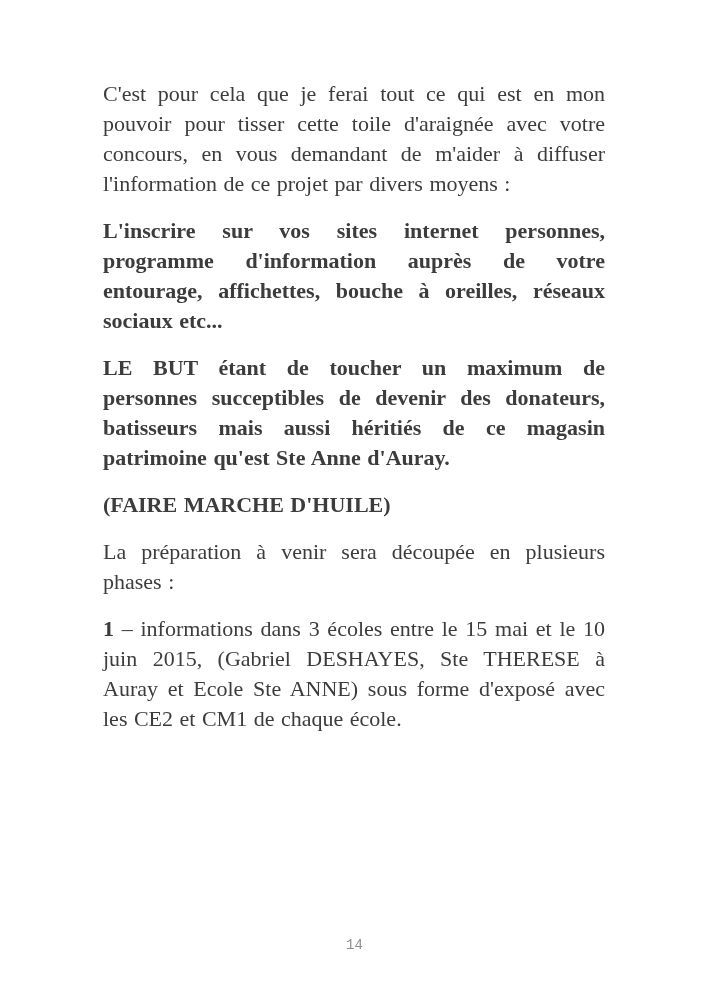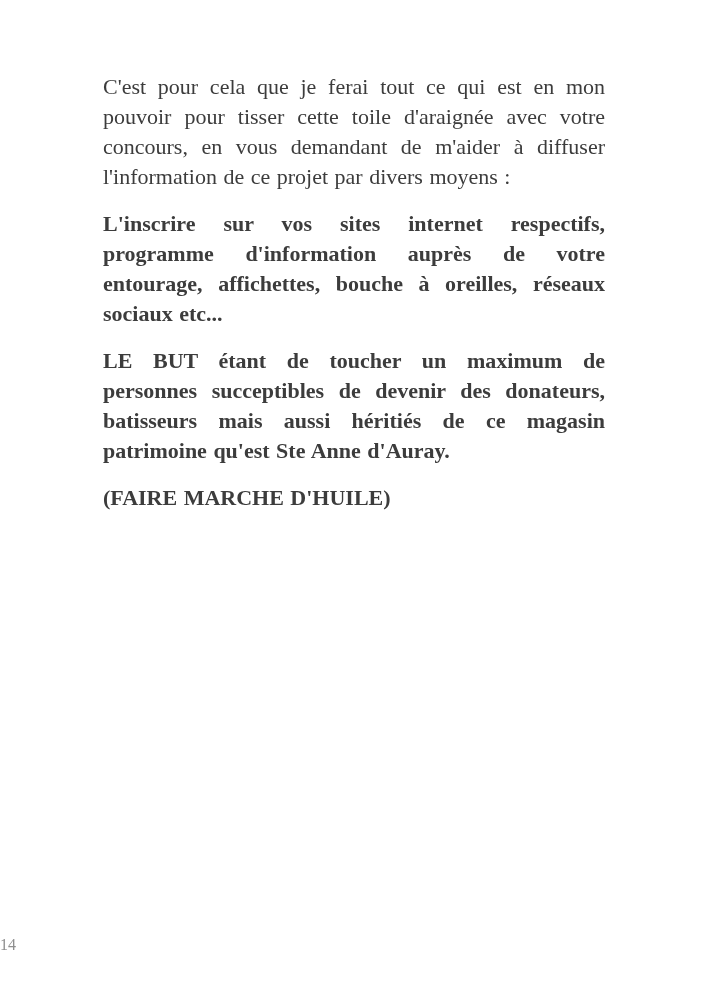--- a/index.html
+++ b/index.html
@@ -16,21 +16,21 @@
   .page {
     position: relative;
     width: 709px;
     height: 992px;
     background: var(--page-bg);
     overflow: hidden;
     font-family: "Liberation Serif", "DejaVu Serif", serif;
   }
   .content {
     position: absolute;
-    top: 72px;
+    top: 79px;
     left: 103px;
     width: 502px;
   }
   .para {
     margin: 0 0 17px 0;
     font-size: 22px;
     line-height: 30px;
     text-align: justify;
     color: var(--text-color);
     word-spacing: 1px;
@@ -39,31 +39,33 @@
     font-weight: bold;
   }
   .para b.lead {
     font-weight: bold;
   }
   .page-footer {
     position: absolute;
     left: 0;
     right: 0;
     top: 938px;
-    text-align: left;
-    font-size: 16px;
+    text-align: center;
+    font-size: 14px;
     line-height: 14px;
     color: var(--page-num-color);
-    font-family: Liberation Serif, serif;
+    font-family: Liberation Mono, monospace;
   }
 </style>
 </head>
 <body>
 
 <div class="page">
   <div class="content">
       <p class="para regular">C'est pour cela que je ferai tout ce qui est en mon pouvoir pour tisser cette toile d'araignée avec votre concours, en vous demandant de m'aider à diffuser l'information de ce projet par divers moyens :</p>
-      <p class="para bold">L'inscrire sur vos sites internet respectifs, programme d'information auprès de votre entourage, affichettes, bouche à oreilles, réseaux sociaux etc...</p>
+      <p class="para bold">L'inscrire sur vos sites internet personnes, programme d'information auprès de votre entourage, affichettes, bouche à oreilles, réseaux sociaux etc...</p>
       <p class="para bold">LE BUT étant de toucher un maximum de personnes succeptibles de devenir des donateurs, batisseurs mais aussi héritiés de ce magasin patrimoine qu'est Ste Anne d'Auray.</p>
       <p class="para bold">(FAIRE MARCHE D'HUILE)</p>
+      <p class="para regular">La préparation à venir sera découpée en plusieurs phases :</p>
+      <p class="para regular"><b class="lead">1</b> – informations dans 3 écoles entre le 15 mai et le 10 juin 2015, (Gabriel DESHAYES, Ste THERESE à Auray et Ecole Ste ANNE) sous forme d'exposé avec les CE2 et CM1 de chaque école.</p>
     </div>
   <div class="page-footer">14</div>
 </div>
 
 </body></html>

